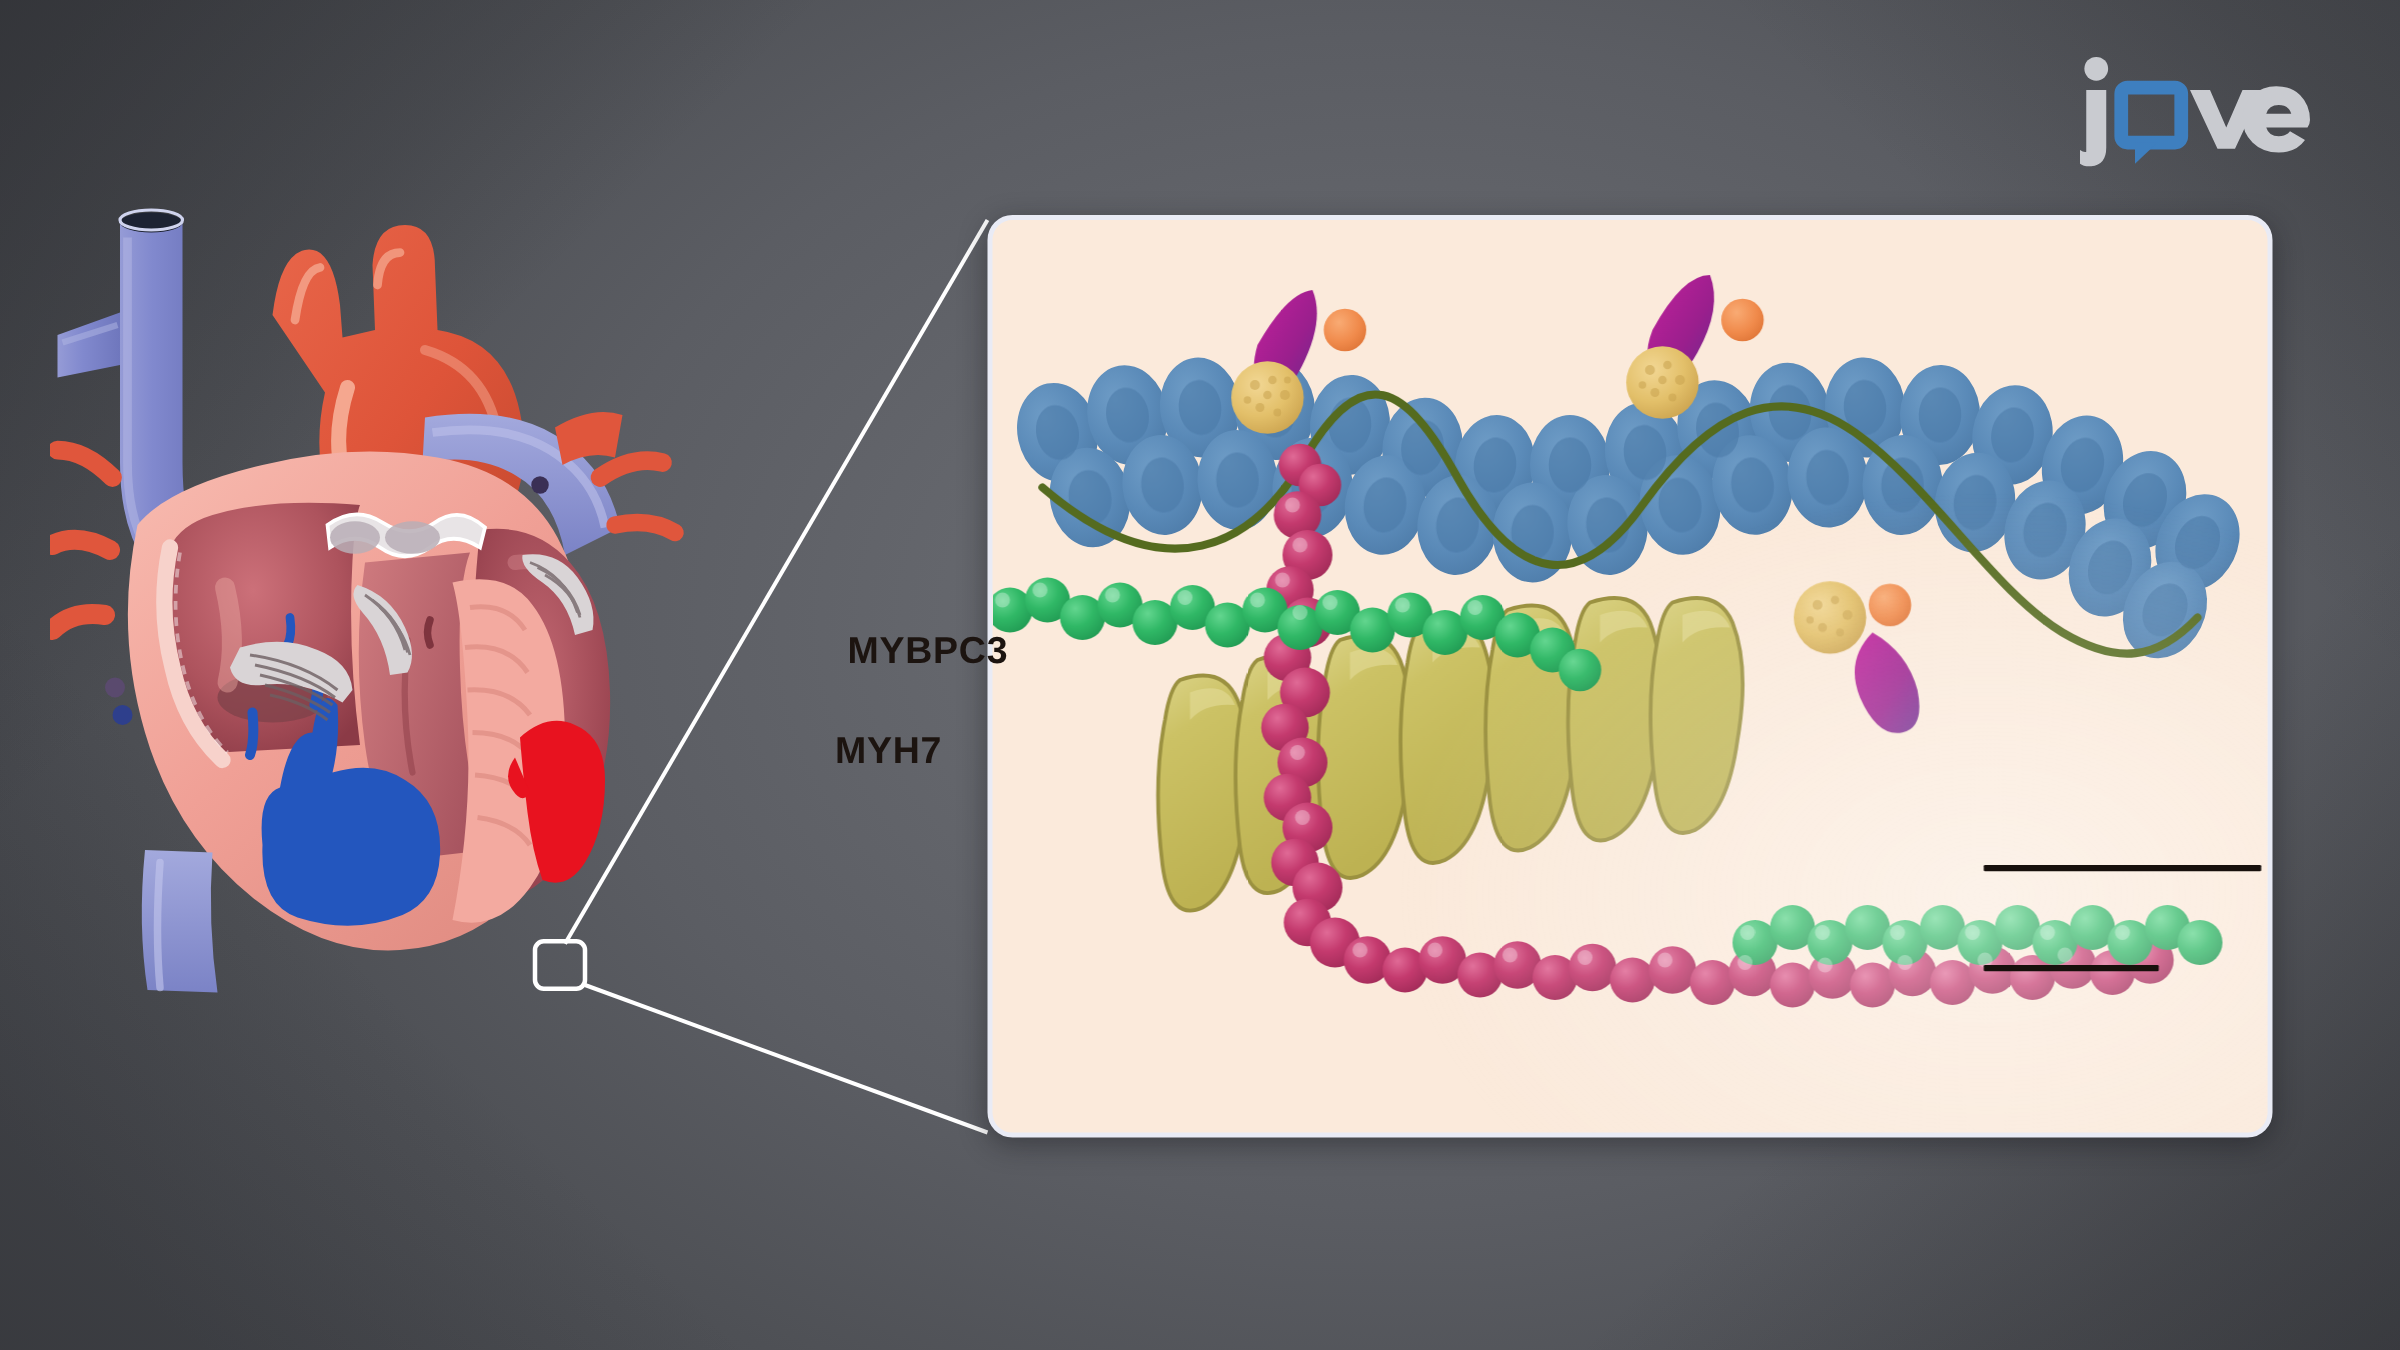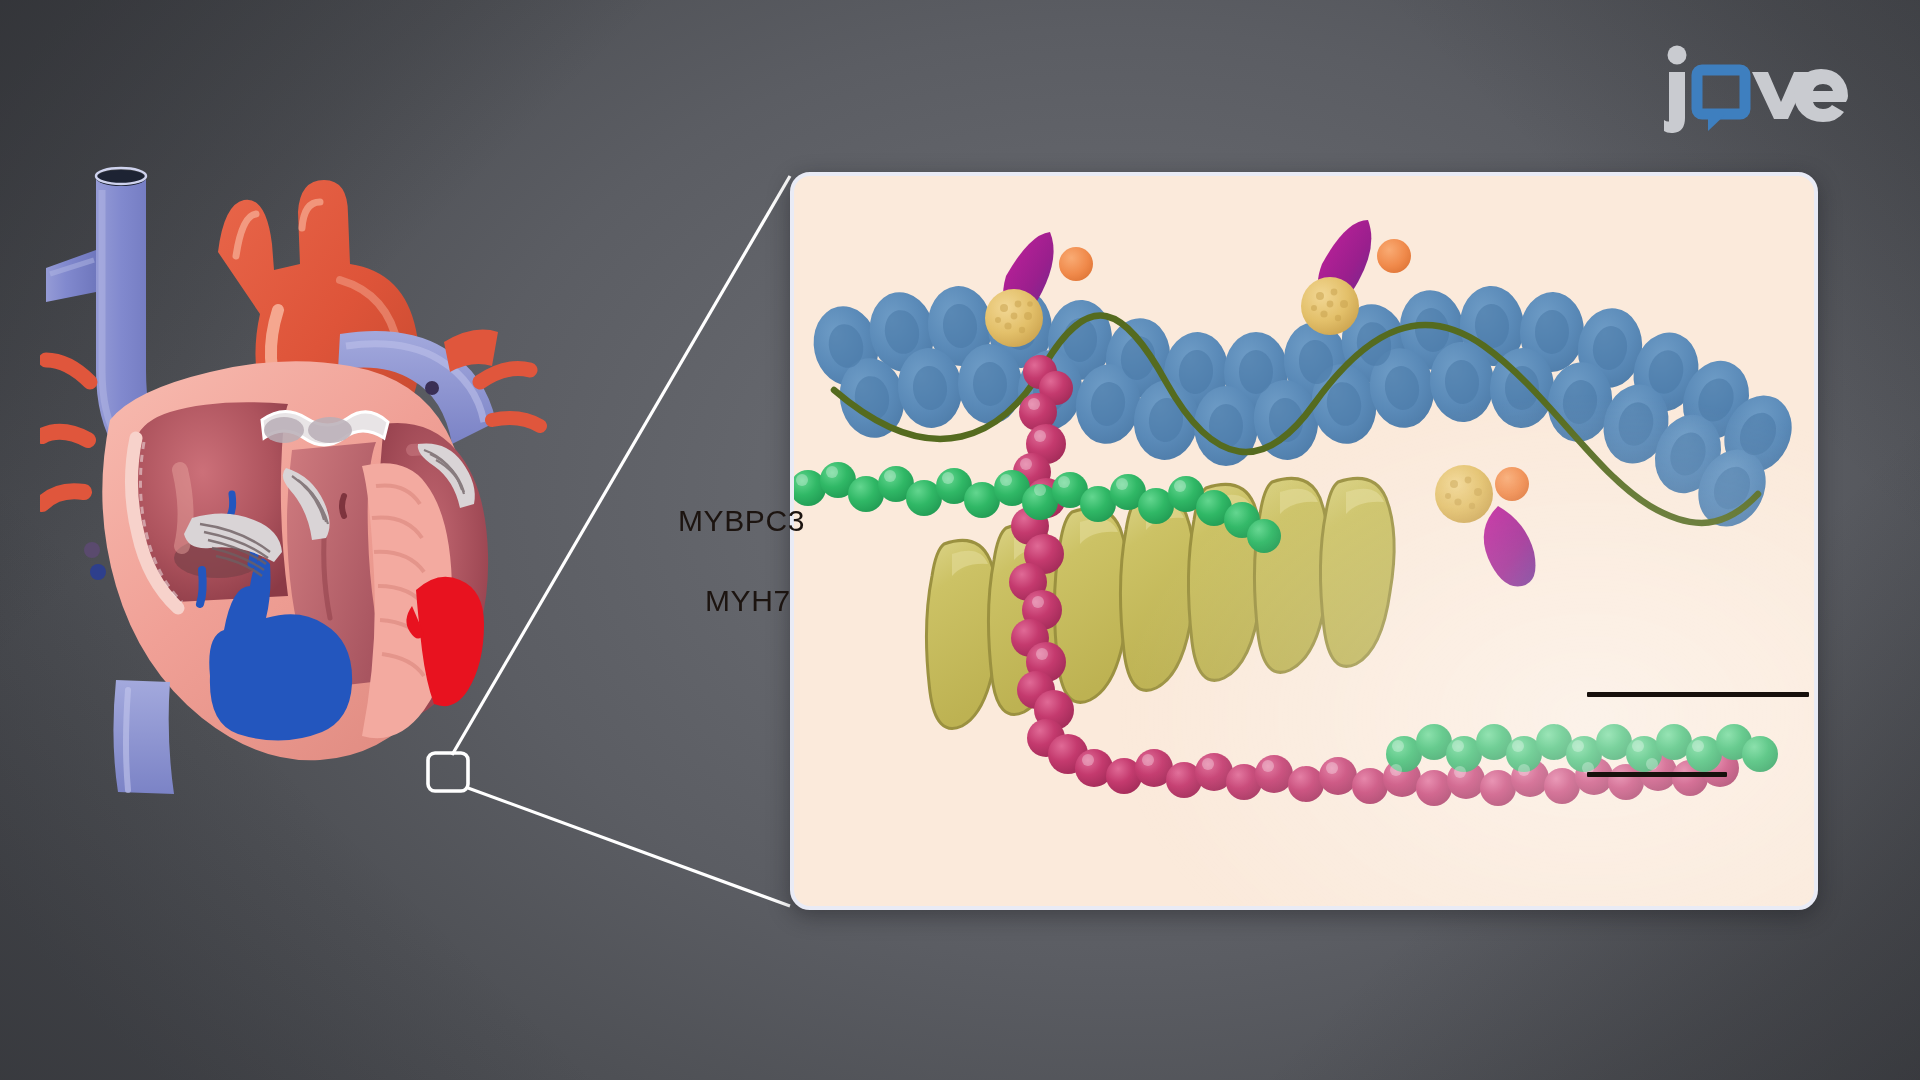--- a/index.html
+++ b/index.html
@@ -84,27 +84,27 @@
     position: absolute;
     inset: 0;
   }
 
   
   .gene-label {
     position: absolute;
     color: #1c1410;
     font-family: "Liberation Sans", sans-serif;
     font-size: 30px;
-    font-weight: normal;
+    font-weight: bold;
     letter-spacing: .6px;
     white-space: nowrap;
     text-align: right;
   }
   #label-mybpc3 { left: 678px; top: 504px; }
-  #label-myh7   { left: 705px; top: 584px; }
+  #label-myh7   { left: 668px; top: 584px; }
   .leader {
     position: absolute;
     height: 5px;
     background: #17100c;
     border-radius: 1px;
   }
   #leader-mybpc3 { left: 793px; top: 516px; width: 222px; }
   #leader-myh7   { left: 793px; top: 596px; width: 140px; }
 </style>
 </head>

